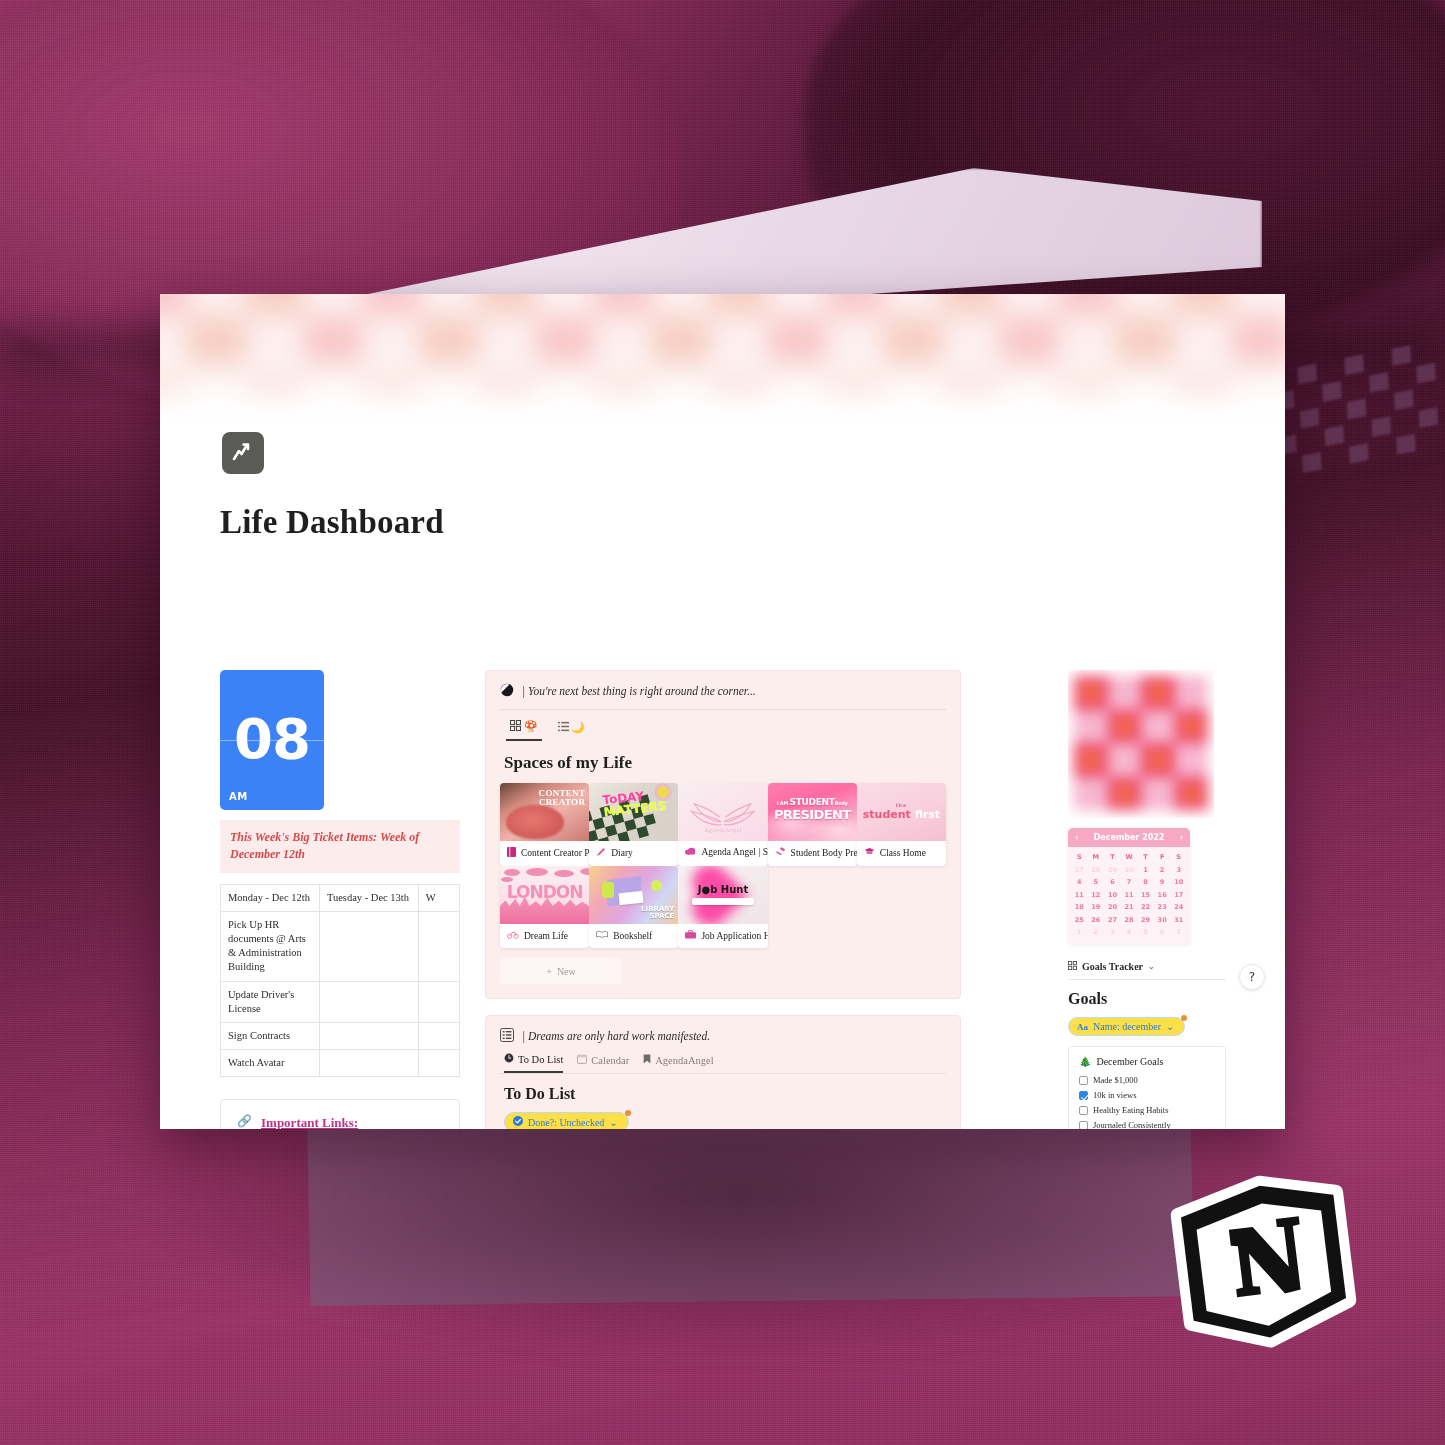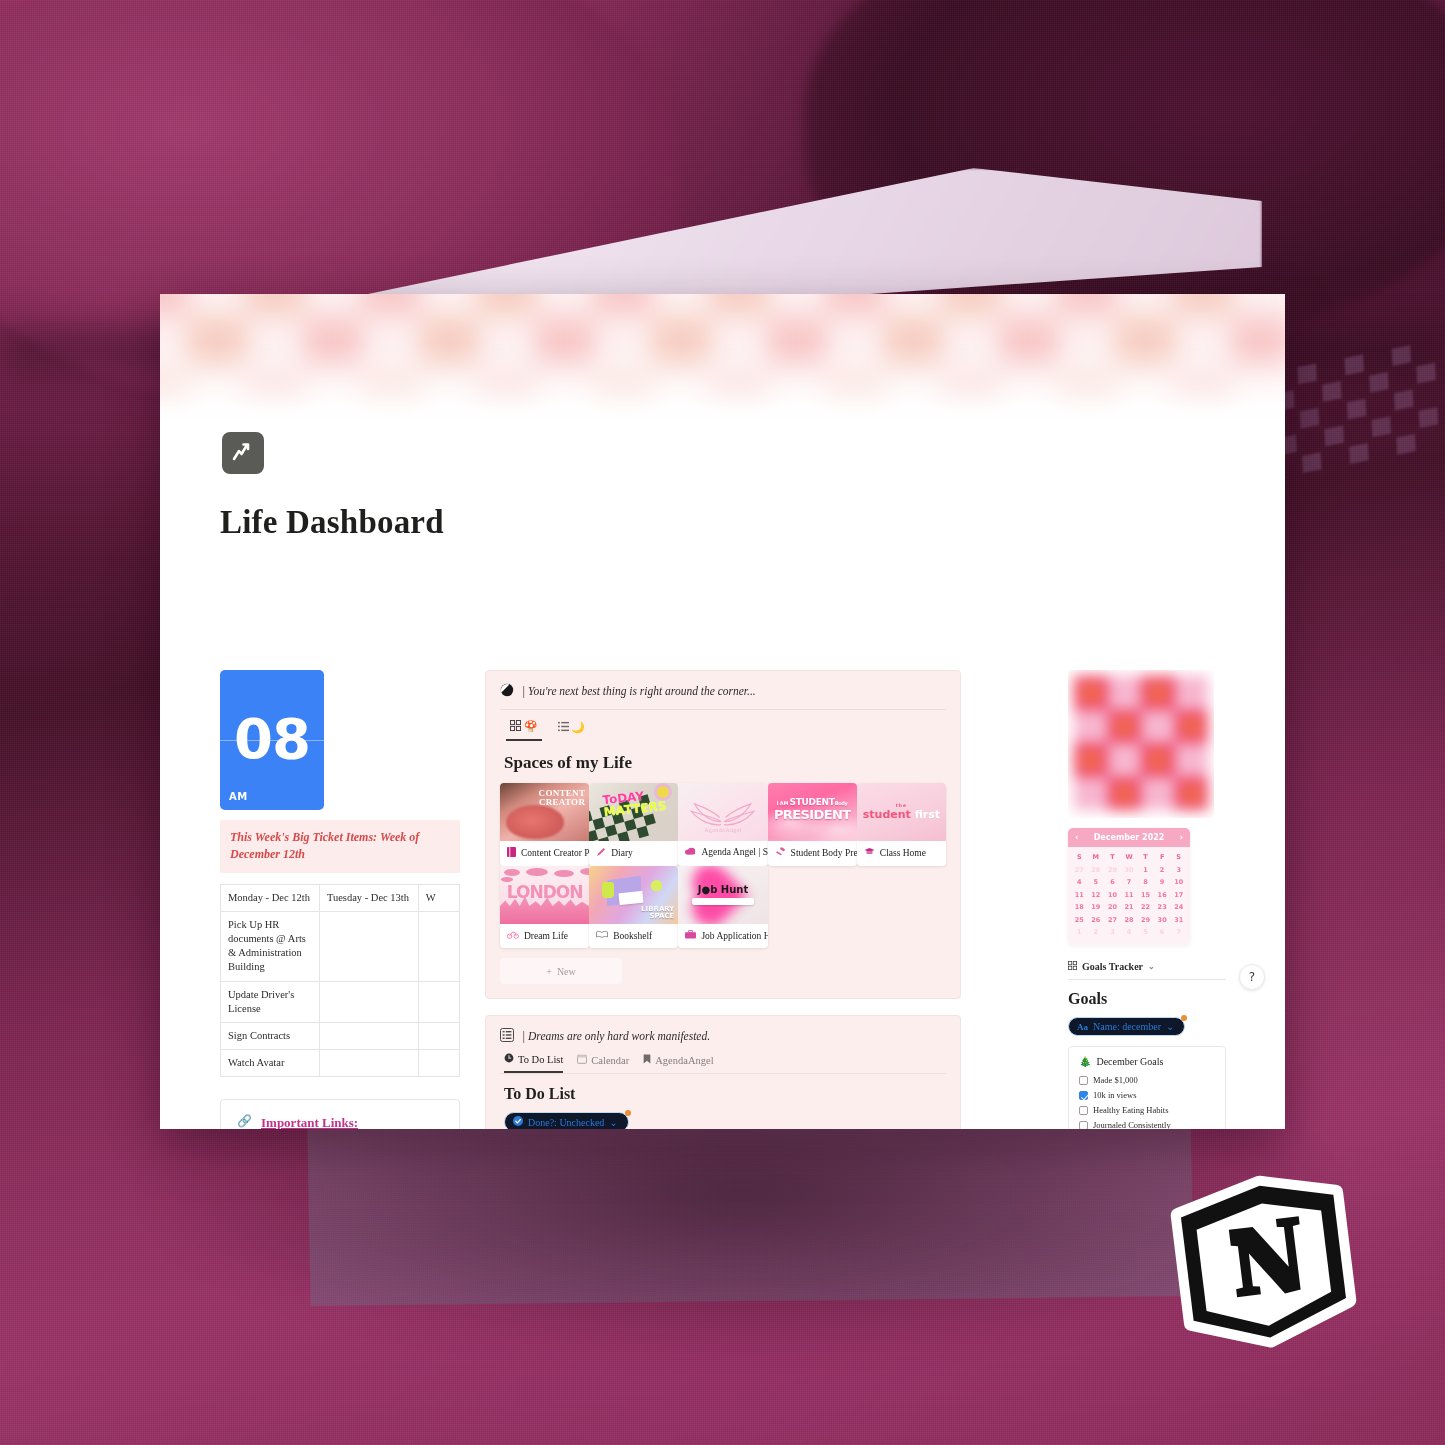--- a/index.html
+++ b/index.html
@@ -244,21 +244,21 @@
     display: flex; align-items: center; gap: 4px; padding-bottom: 6px;
     font-family: "Liberation Serif", serif; font-size: 10.5px; color: #837e7c;
   }
   .todo-tab.active { color: #222; border-bottom: 2px solid #3a3937; }
   .todo-h {
     font-family: "Liberation Serif", serif; font-weight: 700;
     font-size: 16px; color: #1f1f1e; margin: 11px 0 9px 4px;
   }
   .filter-chip {
     display: inline-flex; align-items: flex-end; gap: 5px;
-    border: 1px solid #bcd8f5; background: #0f172a; border-radius: 13px;
+    border: 1px solid #bcd8f5; background: #fde047; border-radius: 13px;
     padding: 3px 10px 3px 8px; font-size: 10px; color: #2b7ad4;
     font-family: "Liberation Serif", serif; position: relative; margin-left: 4px;
   }
   .filter-chip .dot {
     position: absolute; right: -3px; top: -3px; width: 6px; height: 6px;
     background: #e98f36; border-radius: 50%;
   }
 
   
   #col-right { position: absolute; left: 908px; top: 116px; width: 158px; }

